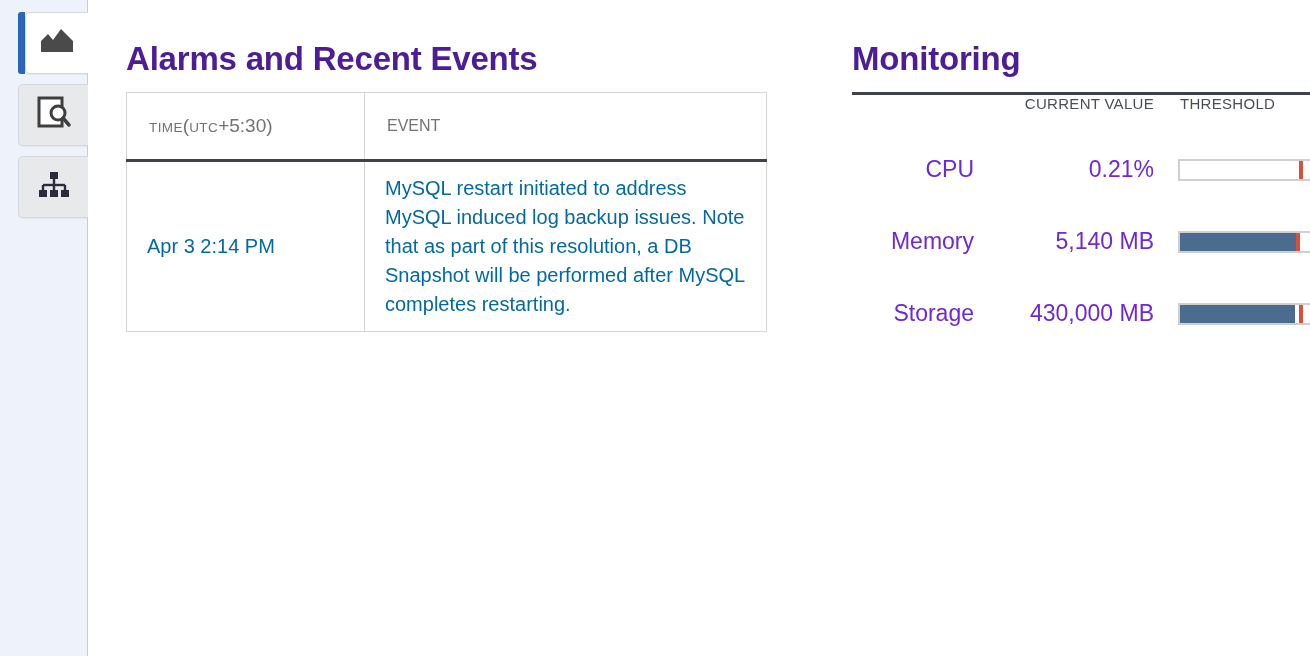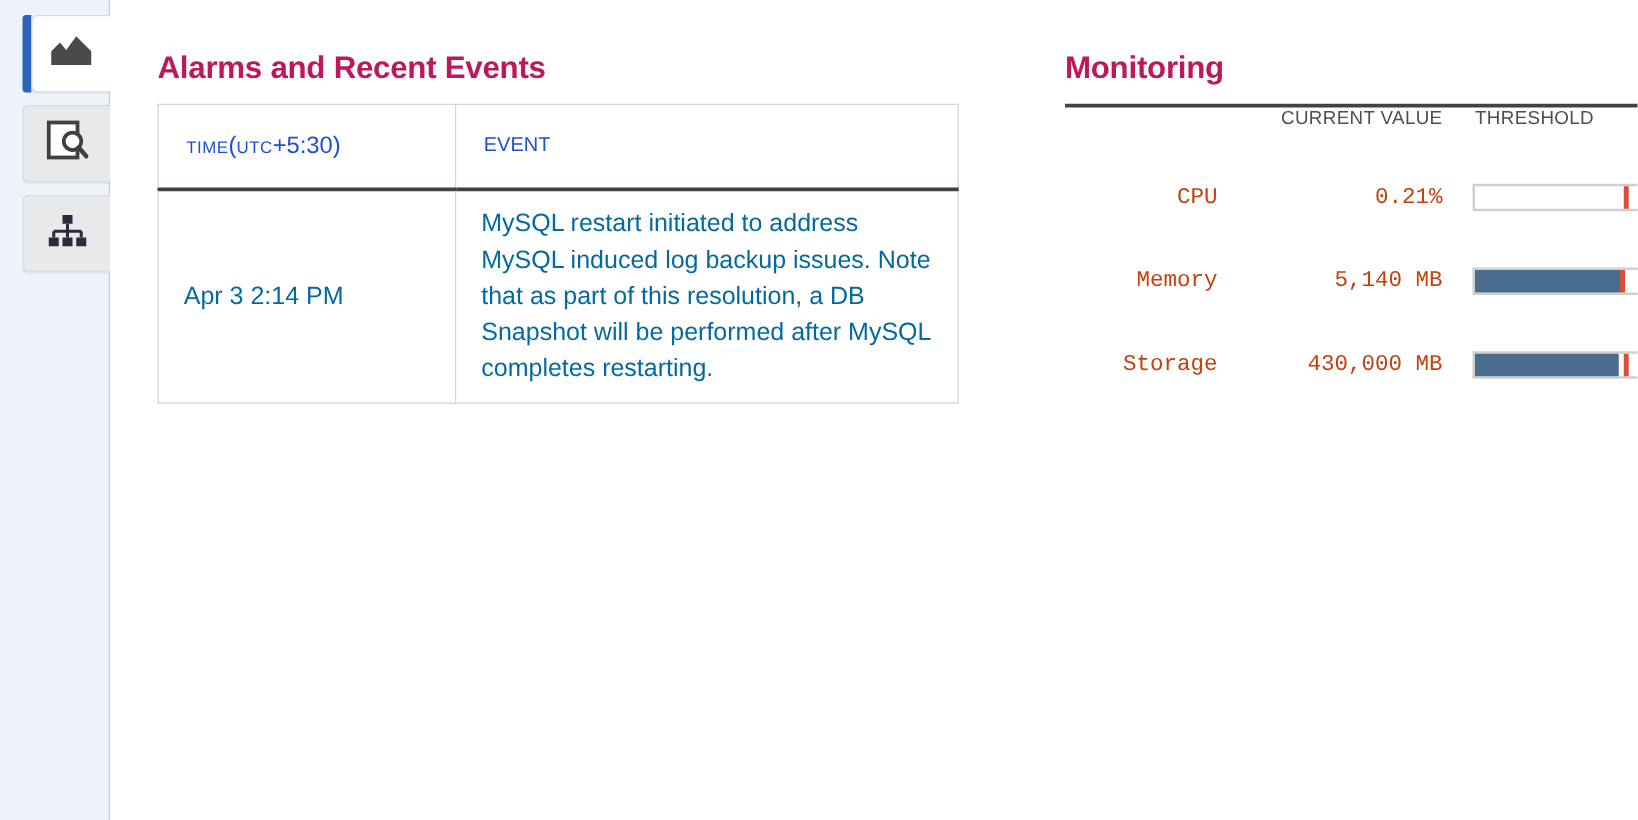--- a/index.html
+++ b/index.html
@@ -54,23 +54,23 @@
     position: absolute;
     left: 18px;
     width: 7px;
     background: #2a64bb;
     border-radius: 3px 0 0 3px;
   }
   .rail-icon { display:block; }
 
   
   .panel-title {
-    font-size: 25px;
+    font-size: 33px;
     font-weight: bold;
-    color: #be185d;
+    color: #4c1d95;
     letter-spacing: -0.2px;
     white-space: nowrap;
   }
 
   
   #events-panel {
     position: absolute;
     left: 126px;
     top: 40px;
     width: 640px;
@@ -78,21 +78,21 @@
   #events-table {
     width: 640px;
     border-collapse: collapse;
     table-layout: fixed;
     margin-top: 14px;
   }
   #events-table th {
     text-align: left;
     font-weight: normal;
     font-size: 16px;
-    color: #1d4ed8;
+    color: #737373;
     padding: 22px 0 22px 22px;
     vertical-align: middle;
     border-left: 1px solid #d5d5d5;
     border-right: 1px solid #d5d5d5;
     border-top: 1px solid #d5d5d5;
     border-bottom: 3px solid #3f4347;
     background: #fff;
   }
   th .sc {
     font-size: 13.5px;
@@ -145,27 +145,26 @@
     padding: 0 0 44px 0;
     text-align: right;
     vertical-align: top;
   }
   #metrics th.m-bar-head {
     text-align: left;
     padding-left: 26px;
   }
   #metrics th.m-blank { padding: 0; }
   #metrics td {
-    font-size: 18px;
-    color: #c2410c;
+    font-size: 23px;
+    color: #6d28d9;
     padding: 0 0 45px 0;
     text-align: right;
     vertical-align: middle;
     white-space: nowrap;
-    font-family: Liberation Mono, monospace;
   }
   #metrics td.bar-cell {
     padding-left: 24px;
     padding-right: 0;
     text-align: left;
   }
   .gauge {
     position: relative;
     width: 155px;
     height: 22px;

